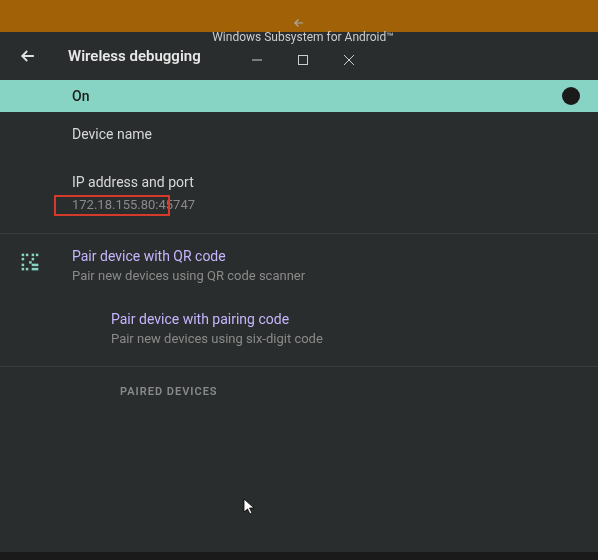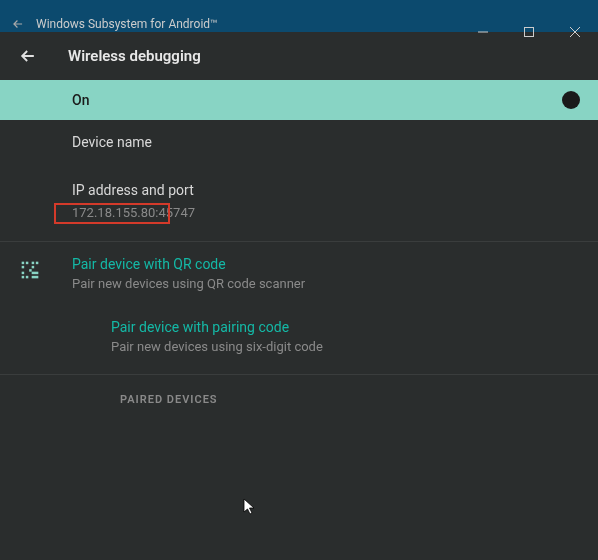--- a/index.html
+++ b/index.html
@@ -9,26 +9,27 @@
       font-family: -apple-system, BlinkMacSystemFont, "Segoe UI", Roboto, sans-serif;
     }
     body {
       background: #1a1a1a;
       width: 598px;
       height: 560px;
       overflow: hidden;
     }
     .titlebar {
       height: 32px;
-      background: #0c4a6e;
+      background: #a16207;
       display: flex;
       align-items: center;
       padding: 16px 0 0 8px;
       color: #cccccc;
       font-size: 12px;
+      flex-direction: column;
     }
     .titlebar-back {
       width: 20px;
       height: 20px;
       display: flex;
       align-items: center;
       justify-content: center;
       margin-right: 8px;
     }
     .titlebar-title {
@@ -69,21 +70,21 @@
     .header-title {
       color: #e8e8e8;
       font-size: 15px;
       font-weight: 600;
     }
     .content {
       background: #2a2d2d;
     }
     .on-row {
       background: #88d4c4;
-      height: 40px;
+      height: 32px;
       display: flex;
       align-items: center;
       padding: 0 18px 0 72px;
       justify-content: space-between;
     }
     .on-label {
       color: #1a1a1a;
       font-size: 14px;
       font-weight: 500;
     }
@@ -142,21 +143,21 @@
       display: flex;
       justify-content: flex-start;
       padding-left: 2px;
       padding-top: 4px;
       color: #88d4c4;
     }
     .pair-text {
       flex: 1;
     }
     .pair-title {
-      color: #14b8a6;
+      color: #c4b5fd;
       font-size: 14px;
       margin-bottom: 4px;
     }
     .pair-sub {
       color: #8a8a8a;
       font-size: 13px;
     }
     .section-label {
       padding: 18px 18px 14px 72px;
       color: #8a8a8a;

